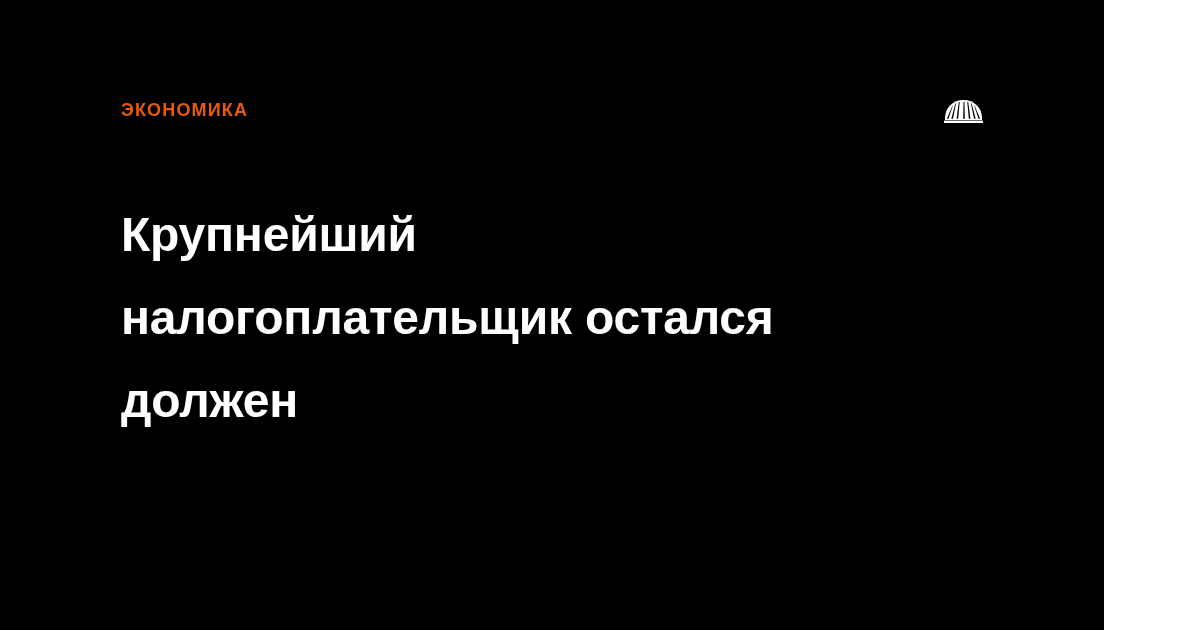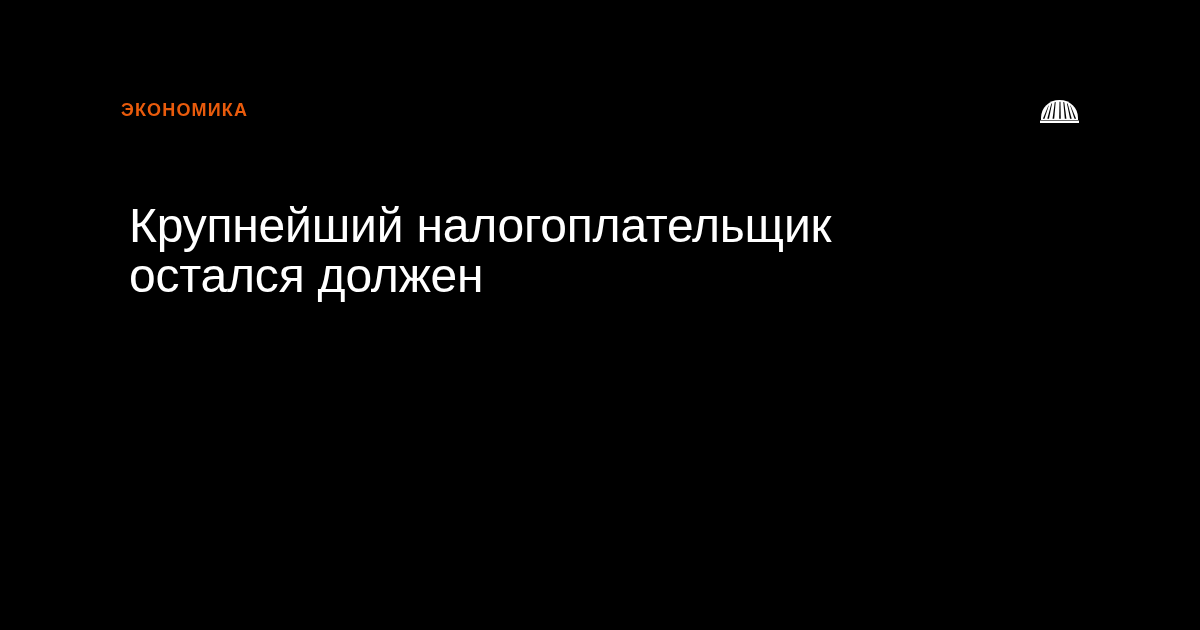--- a/index.html
+++ b/index.html
@@ -9,21 +9,21 @@
   }
   body {
     width: 1200px;
     height: 630px;
     overflow: hidden;
     font-family: "Liberation Sans", sans-serif;
   }
 
   .card {
     position: relative;
-    width: 1200px;
+    width: 1104px;
     height: 630px;
     background: #000000;
     box-sizing: border-box;
   }
 
   
   .header {
     position: absolute;
     left: 121px;
     top: 96px;
@@ -54,25 +54,25 @@
     flex: 0 0 auto;
     margin-top: 2px;
   }
 
   
   .headline {
     position: absolute;
     left: 121px;
     top: 193px;
     width: 740px;
-    margin: 8px;
+    margin: 0;
     font-family: "Liberation Sans", sans-serif;
     font-size: 48px;
-    font-weight: 400;
-    line-height: 50px;
+    font-weight: 700;
+    line-height: 83px;
     letter-spacing: -0.2px;
     color: #ffffff;
     word-wrap: break-word;
   }
 </style>
 </head>
 <body>
 
 <div class="card">
 

